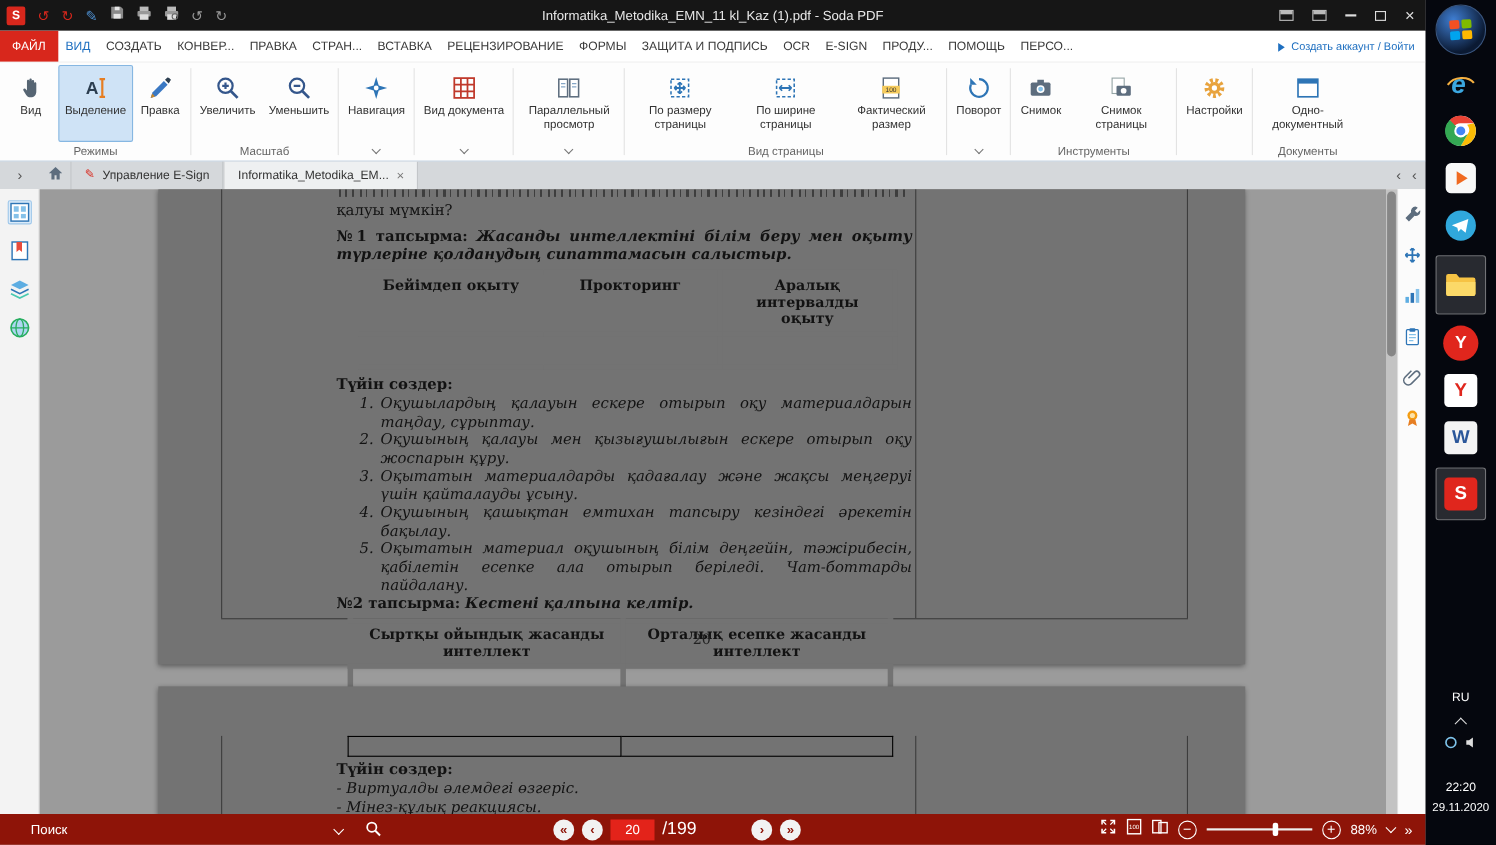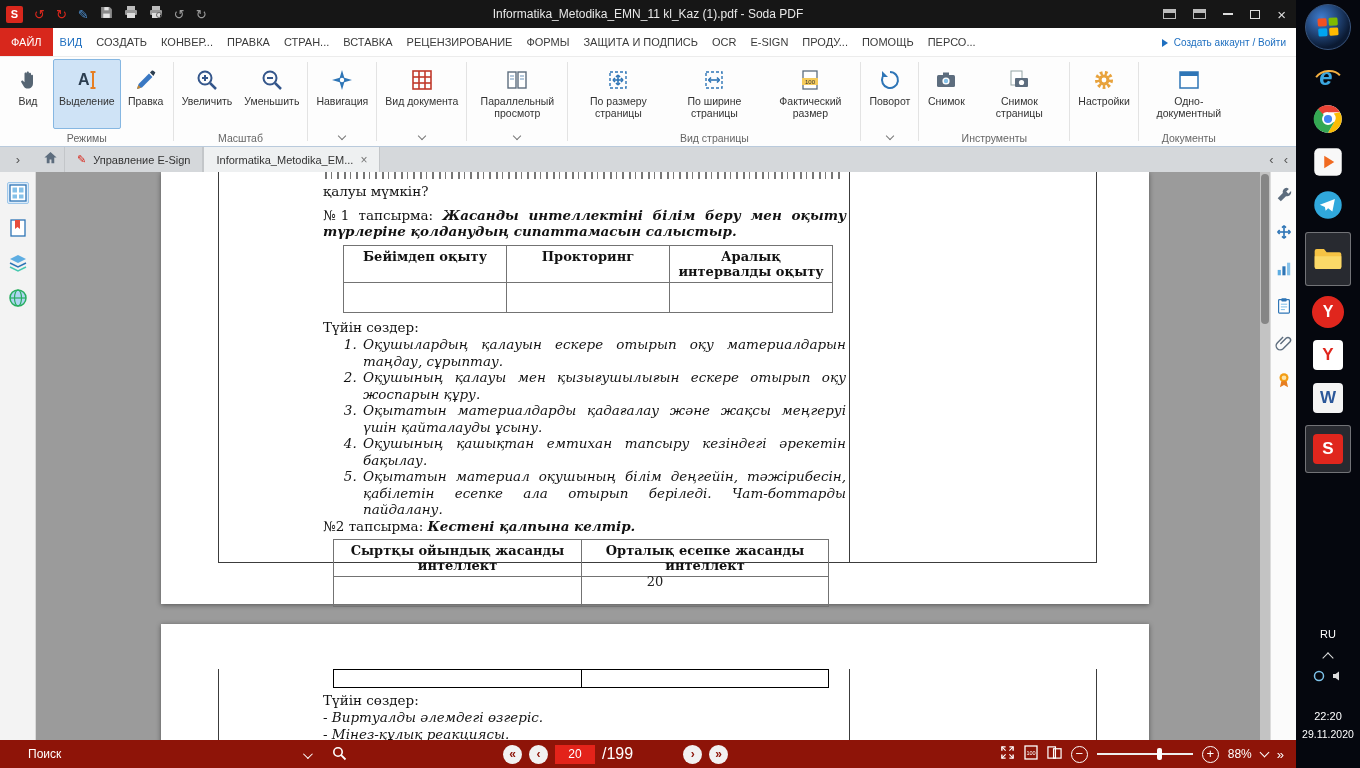--- a/index.html
+++ b/index.html
@@ -69,36 +69,36 @@
     align-items:center;padding-top:12px;gap:15px}
   .sbicon{width:22px;height:22px;display:flex;align-items:center;justify-content:center}
   .sbicon svg{width:20px;height:20px}
   .sbicon.selbox{background:#dcebf9;border:1px solid #9ec7ea;border-radius:2px}
   .sb-r .sbicon svg{width:18px;height:18px}
   .docarea{flex:1;background:#9b9b9b;position:relative;overflow:hidden}
   .vscroll{width:10px;background:#c3c3c3;position:relative}
   .vthumb{position:absolute;left:1px;top:2px;width:8px;height:150px;background:#868686;border-radius:4px}
 
   
-  .page{position:absolute;left:125px;width:988px;background:#ffffff;box-shadow:0 1px 5px rgba(0,0,0,.45)}
+  .page{position:absolute;left:108px;width:988px;background:#737373;box-shadow:0 1px 5px rgba(0,0,0,.45)}
   .page1{top:0;height:432px}
   .page2{top:452px;height:130px}
   .vline{position:absolute;width:1px;background:#3c3c3c}
   .hline{position:absolute;height:1px;background:#3c3c3c}
   .doccol{position:absolute;left:162px;top:0;width:523px;font-family:"DejaVu Serif","Liberation Serif",serif;
     font-size:13.5px;color:#121212;line-height:16.5px}
   .clipline{height:7px;overflow:hidden;position:relative;margin-bottom:4px}
   .clipline::before{content:"";position:absolute;left:2px;top:0;width:99%;height:7px;opacity:.6;
     background:repeating-linear-gradient(90deg,#1a1a1a 0 2px,transparent 2px 6px,#1a1a1a 6px 7px,transparent 7px 12px,#1a1a1a 12px 14px,transparent 14px 19px)}
   .jpara{text-align:justify}
-  .b{font-weight:normal}
+  .b{font-weight:bold}
   .bi{font-weight:bold;font-style:italic}
   .it{font-style:italic}
   table.doctable{border-collapse:collapse;margin-top:5px}
-  table.doctable td{border:1px solid #737373;text-align:center;vertical-align:top;
+  table.doctable td{border:5px solid #737373;text-align:center;vertical-align:top;
     font-weight:bold;font-size:13px;line-height:15px;padding:3px 5px}
   table.doctable td.empty{height:30px;padding:0}
   .t1{margin-left:20px;width:490px}
   .t2{margin-left:10px;width:496px}
   .kwlist{margin:1px 0 0 0;padding-left:38px;font-style:italic;text-align:justify}
   .kwlist li{padding-left:2px}
   .pnum{position:absolute;left:0;top:402px;width:100%;text-align:center;
     font-family:"DejaVu Serif","Liberation Serif",serif;font-size:13px;color:#222}
   .p2table{position:absolute;left:172px;top:45px;width:496px;border-collapse:collapse}
   .p2table td{border:1px solid #000;height:18px}

